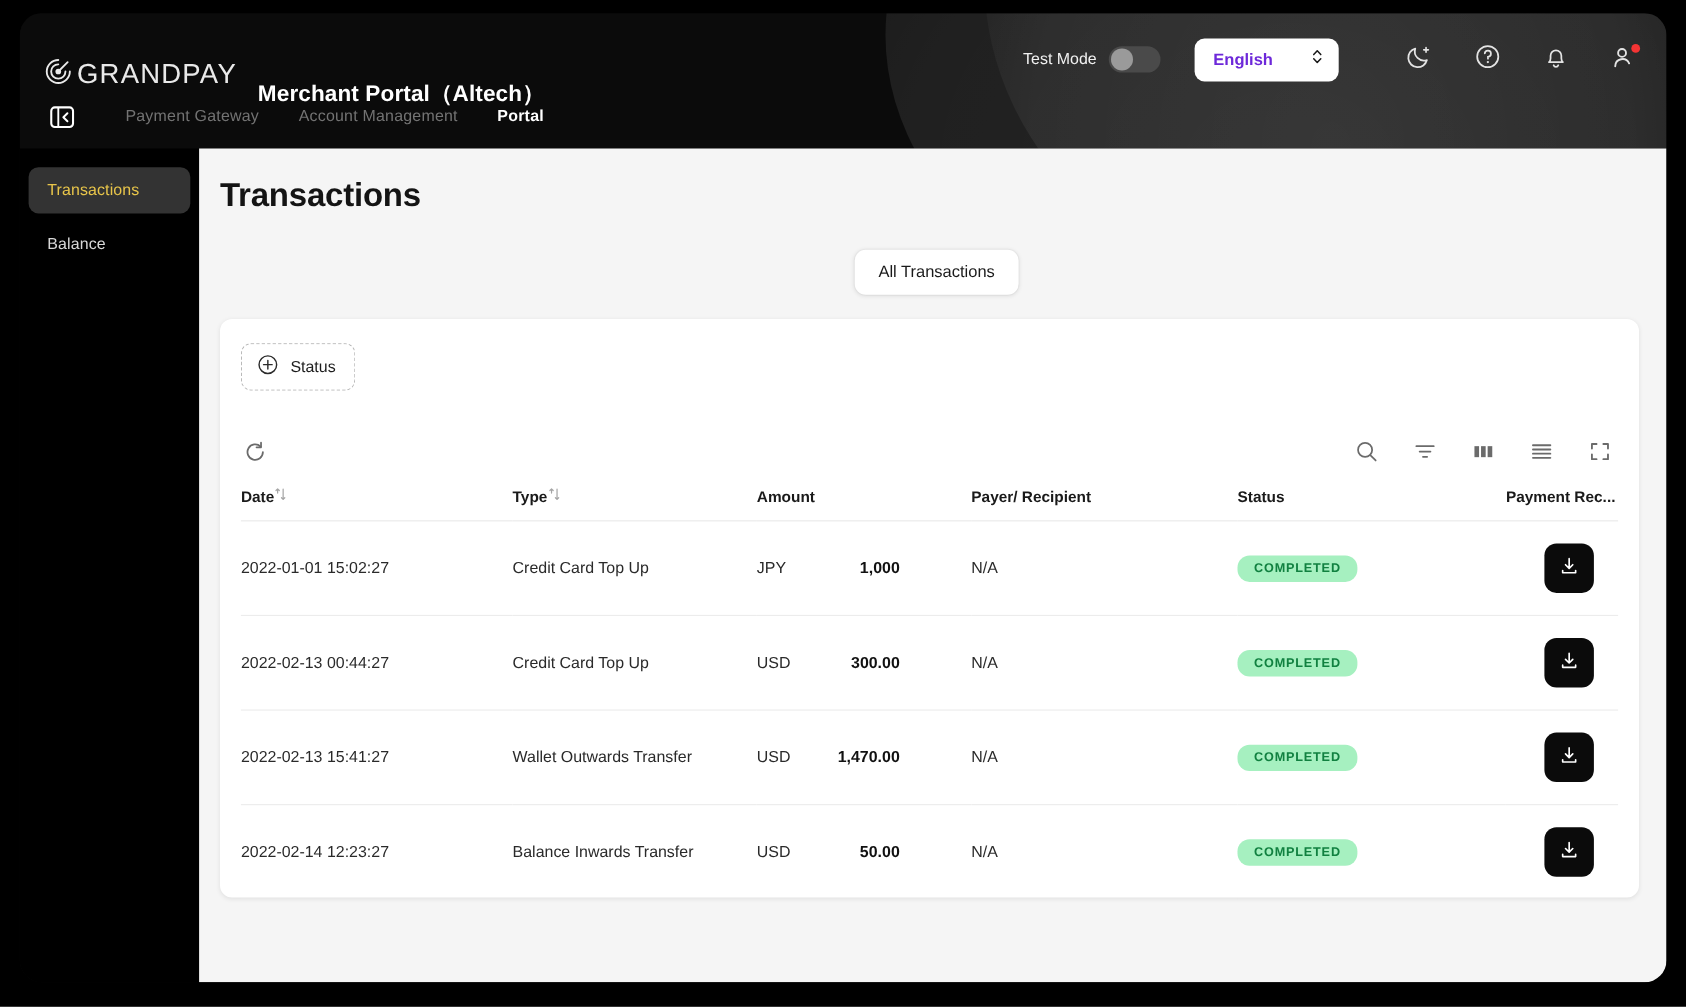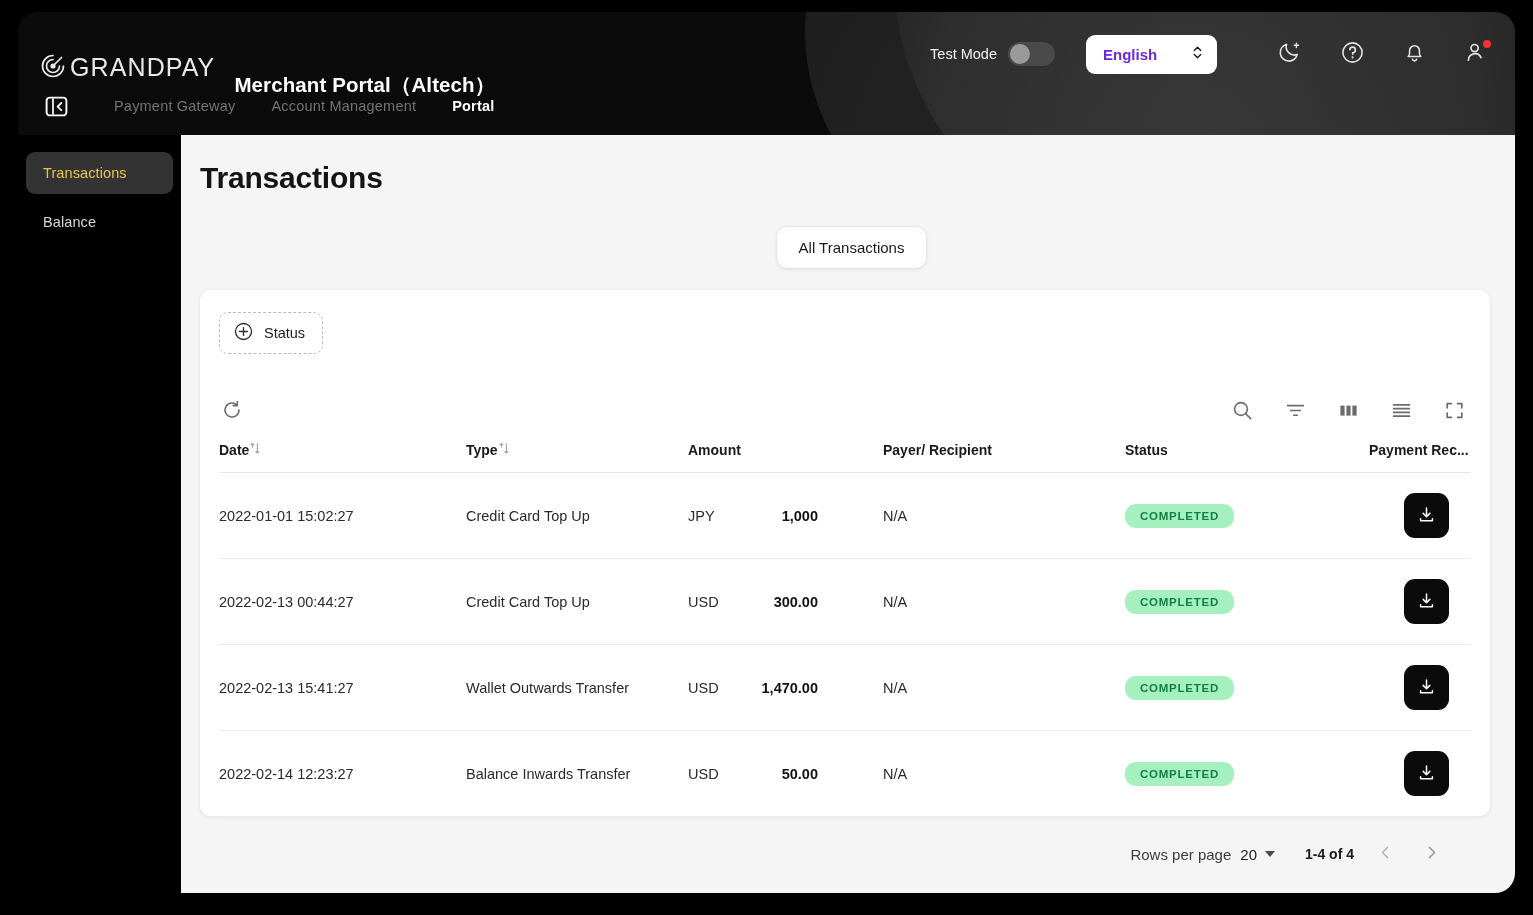--- a/index.html
+++ b/index.html
@@ -646,36 +646,16 @@
                       <path d="M3.6 13.7 L3.6 15.7 L15.4 15.7 L15.4 13.7" stroke="#ffffff" stroke-width="1.5" fill="none" stroke-linecap="round" stroke-linejoin="round"></path>
                     </svg>
                   </span>
                 </div>
               </div>
             </td>
           </tr>
         </tbody>
       </table>
 
-      <div class="pager">
-        <span class="pager-label">Rows per page</span>
-        <span class="rpp-value">20</span>
-        <span class="caret-down"></span>
-        <span class="pager-range">1-4 of 4</span>
-        <span class="pg-arrow">
-          <span>
-            <svg width="17" height="17" viewBox="0 0 17 17" fill="none">
-              <path d="M10.6 3.4 L5.4 8.5 L10.6 13.6" stroke="#b4b4b4" stroke-width="1.5" fill="none" stroke-linecap="round" stroke-linejoin="round"></path>
-            </svg>
-          </span>
-        </span>
-        <span class="pg-arrow">
-          <span>
-            <svg width="17" height="17" viewBox="0 0 17 17" fill="none">
-              <path d="M6.4 3.4 L11.6 8.5 L6.4 13.6" stroke="#9b9b9b" stroke-width="1.5" fill="none" stroke-linecap="round" stroke-linejoin="round"></path>
-            </svg>
-          </span>
-        </span>
-      </div>
 
     </div>
   </div>
 </div>
 
 </body></html>

